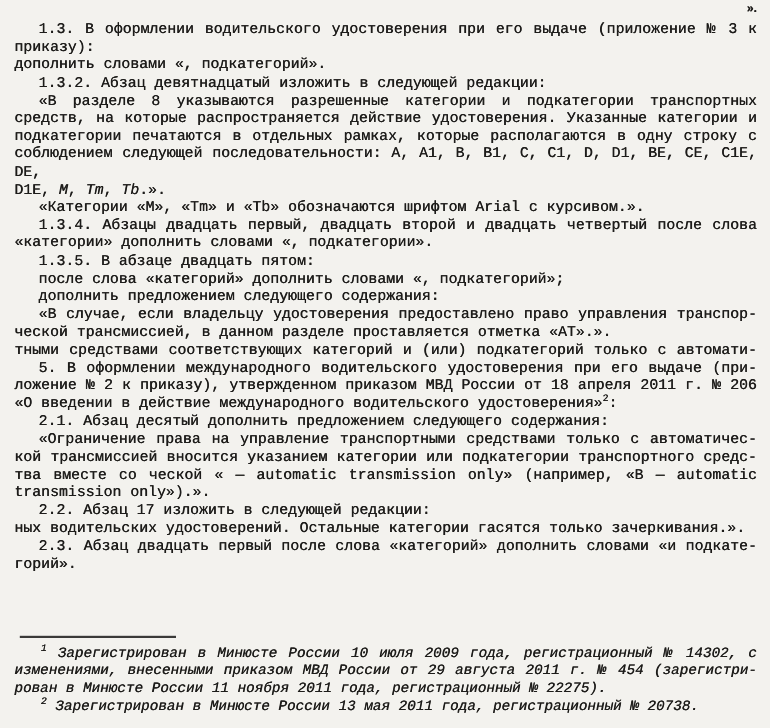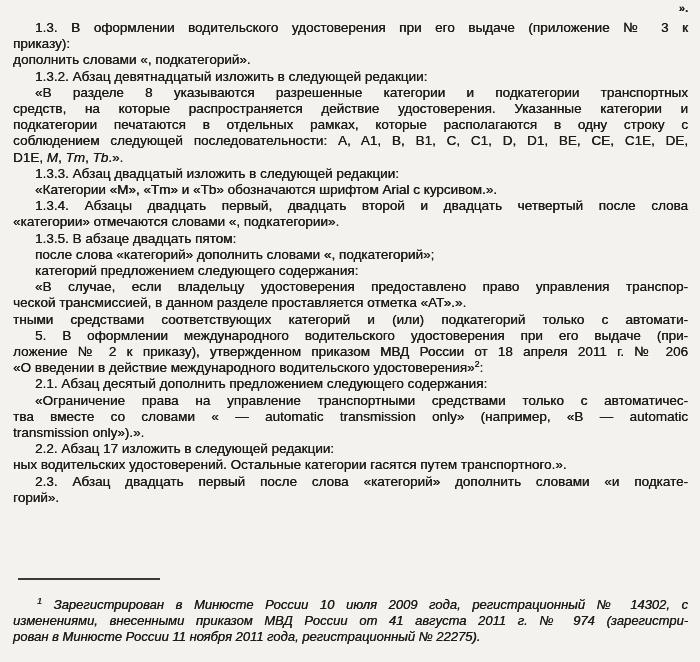--- a/index.html
+++ b/index.html
@@ -19,21 +19,21 @@
     right: 12px;
     font-size: 11px;
     font-weight: bold;
   }
   .body-text {
     position: absolute;
     left: 13px;
     right: 12px;
     top: 20px;
   }
-  .para { margin: 0; }
+  .para { margin: 0; font-family: Liberation Mono, monospace; }
   .line {
     font-size: 13.5px;
     line-height: 16.2px;
     text-align: justify;
     text-align-last: justify;
   }
   .line.pfirst { text-indent: 22px; }
   .line.plast { text-align-last: left; }
   .line i { font-style: italic; }
   sup { font-size: 9px; line-height: 0; vertical-align: super; }
@@ -43,21 +43,21 @@
     right: 12px;
     top: 578px;
   }
   .divider {
     width: 142px;
     height: 0;
     border-top: 2px solid #3a3a38;
     margin-left: 5px;
   }
   .fnlist {
-    margin-top: 17px;
+    margin-top: 6px;
     font-style: italic;
   }
   .fnline {
     font-size: 13px;
     line-height: 16px;
     text-align: justify;
     text-align-last: justify;
   }
   .fnline.pfirst { text-indent: 24px; }
   .fnline.plast { text-align-last: left; }
@@ -80,71 +80,72 @@
         <div class="line pfirst plast">1.3.2. Абзац девятнадцатый изложить в следующей редакции:</div>
       </div>
       <div class="para">
         <div class="line pfirst">«В разделе 8 указываются разрешенные категории и подкатегории транспортных</div>
         <div class="line">средств, на которые распространяется действие удостоверения. Указанные категории и</div>
         <div class="line">подкатегории печатаются в отдельных рамках, которые располагаются в одну строку с</div>
         <div class="line">соблюдением следующей последовательности: A, A1, B, B1, C, C1, D, D1, BE, CE, C1E, DE,</div>
         <div class="line plast">D1E, <i>M</i>, <i>Tm</i>, <i>Tb</i>.».</div>
       </div>
       <div class="para">
-        <div class="line pfirst plast">1.3.3. Абзац двадцатый изложить в следующей редакции:</div>
-      </div>
-      <div class="para">
         <div class="line pfirst plast">«Категории «М», «Tm» и «Tb» обозначаются шрифтом Arial с курсивом.».</div>
       </div>
       <div class="para">
         <div class="line pfirst">1.3.4. Абзацы двадцать первый, двадцать второй и двадцать четвертый после слова</div>
-        <div class="line plast">«категории» отмечаются словами «, подкатегории».</div>
+        <div class="line plast">«категории» дополнить словами «, подкатегории».</div>
       </div>
       <div class="para">
         <div class="line pfirst plast">1.3.5. В абзаце двадцать пятом:</div>
       </div>
       <div class="para">
         <div class="line pfirst plast">после слова «категорий» дополнить словами «, подкатегорий»;</div>
       </div>
       <div class="para">
-        <div class="line pfirst plast">категорий предложением следующего содержания:</div>
+        <div class="line pfirst plast">дополнить предложением следующего содержания:</div>
       </div>
       <div class="para">
         <div class="line pfirst">«В случае, если владельцу удостоверения предоставлено право управления транспор-</div>
         <div class="line plast">ческой трансмиссией, в данном разделе проставляется отметка «АТ».».</div>
         <div class="line">тными средствами соответствующих категорий и (или) подкатегорий только с автомати-</div>
       </div>
       <div class="para">
         <div class="line pfirst">5. В оформлении международного водительского удостоверения при его выдаче (при-</div>
         <div class="line">ложение № 2 к приказу), утвержденном приказом МВД России от 18 апреля 2011 г. № 206</div>
         <div class="line plast">«О введении в действие международного водительского удостоверения»<sup>2</sup>:</div>
       </div>
       <div class="para">
         <div class="line pfirst plast">2.1. Абзац десятый дополнить предложением следующего содержания:</div>
       </div>
       <div class="para">
         <div class="line pfirst">«Ограничение права на управление транспортными средствами только с автоматичес-</div>
-        <div class="line">тва вместе со словами « — automatic transmission only» (например, «В — automatic</div>
+        <div class="line">кой трансмиссией вносится указанием категории или подкатегории транспортного средс-</div>
+        <div class="line">тва вместе со ческой « — automatic transmission only» (например, «В — automatic</div>
         <div class="line plast">transmission only»).».</div>
       </div>
       <div class="para">
         <div class="line pfirst plast">2.2. Абзац 17 изложить в следующей редакции:</div>
       </div>
       <div class="para">
-        <div class="line plast">ных водительских удостоверений. Остальные категории гасятся путем транспортного.».</div>
+        <div class="line plast">ных водительских удостоверений. Остальные категории гасятся только зачеркивания.».</div>
       </div>
       <div class="para">
         <div class="line pfirst">2.3. Абзац двадцать первый после слова «категорий» дополнить словами «и подкате-</div>
         <div class="line plast">горий».</div>
       </div>
     </div>
 
   <div class="fnblock">
     <div class="divider"></div>
     <div class="fnlist">
         <div class="para">
           <div class="fnline pfirst"><sup>1</sup> Зарегистрирован в Минюсте России 10 июля 2009 года, регистрационный № 14302, с</div>
-          <div class="fnline">изменениями, внесенными приказом МВД России от 41 августа 2011 г. № 974 (зарегистри-</div>
+          <div class="fnline">изменениями, внесенными приказом МВД России от 29 августа 2011 г. № 454 (зарегистри-</div>
           <div class="fnline plast">рован в Минюсте России 11 ноября 2011 года, регистрационный № 22275).</div>
+        </div>
+        <div class="para">
+          <div class="fnline pfirst plast"><sup>2</sup> Зарегистрирован в Минюсте России 13 мая 2011 года, регистрационный № 20738.</div>
         </div>
       </div>
   </div>
 </div>
 
 </body></html>

